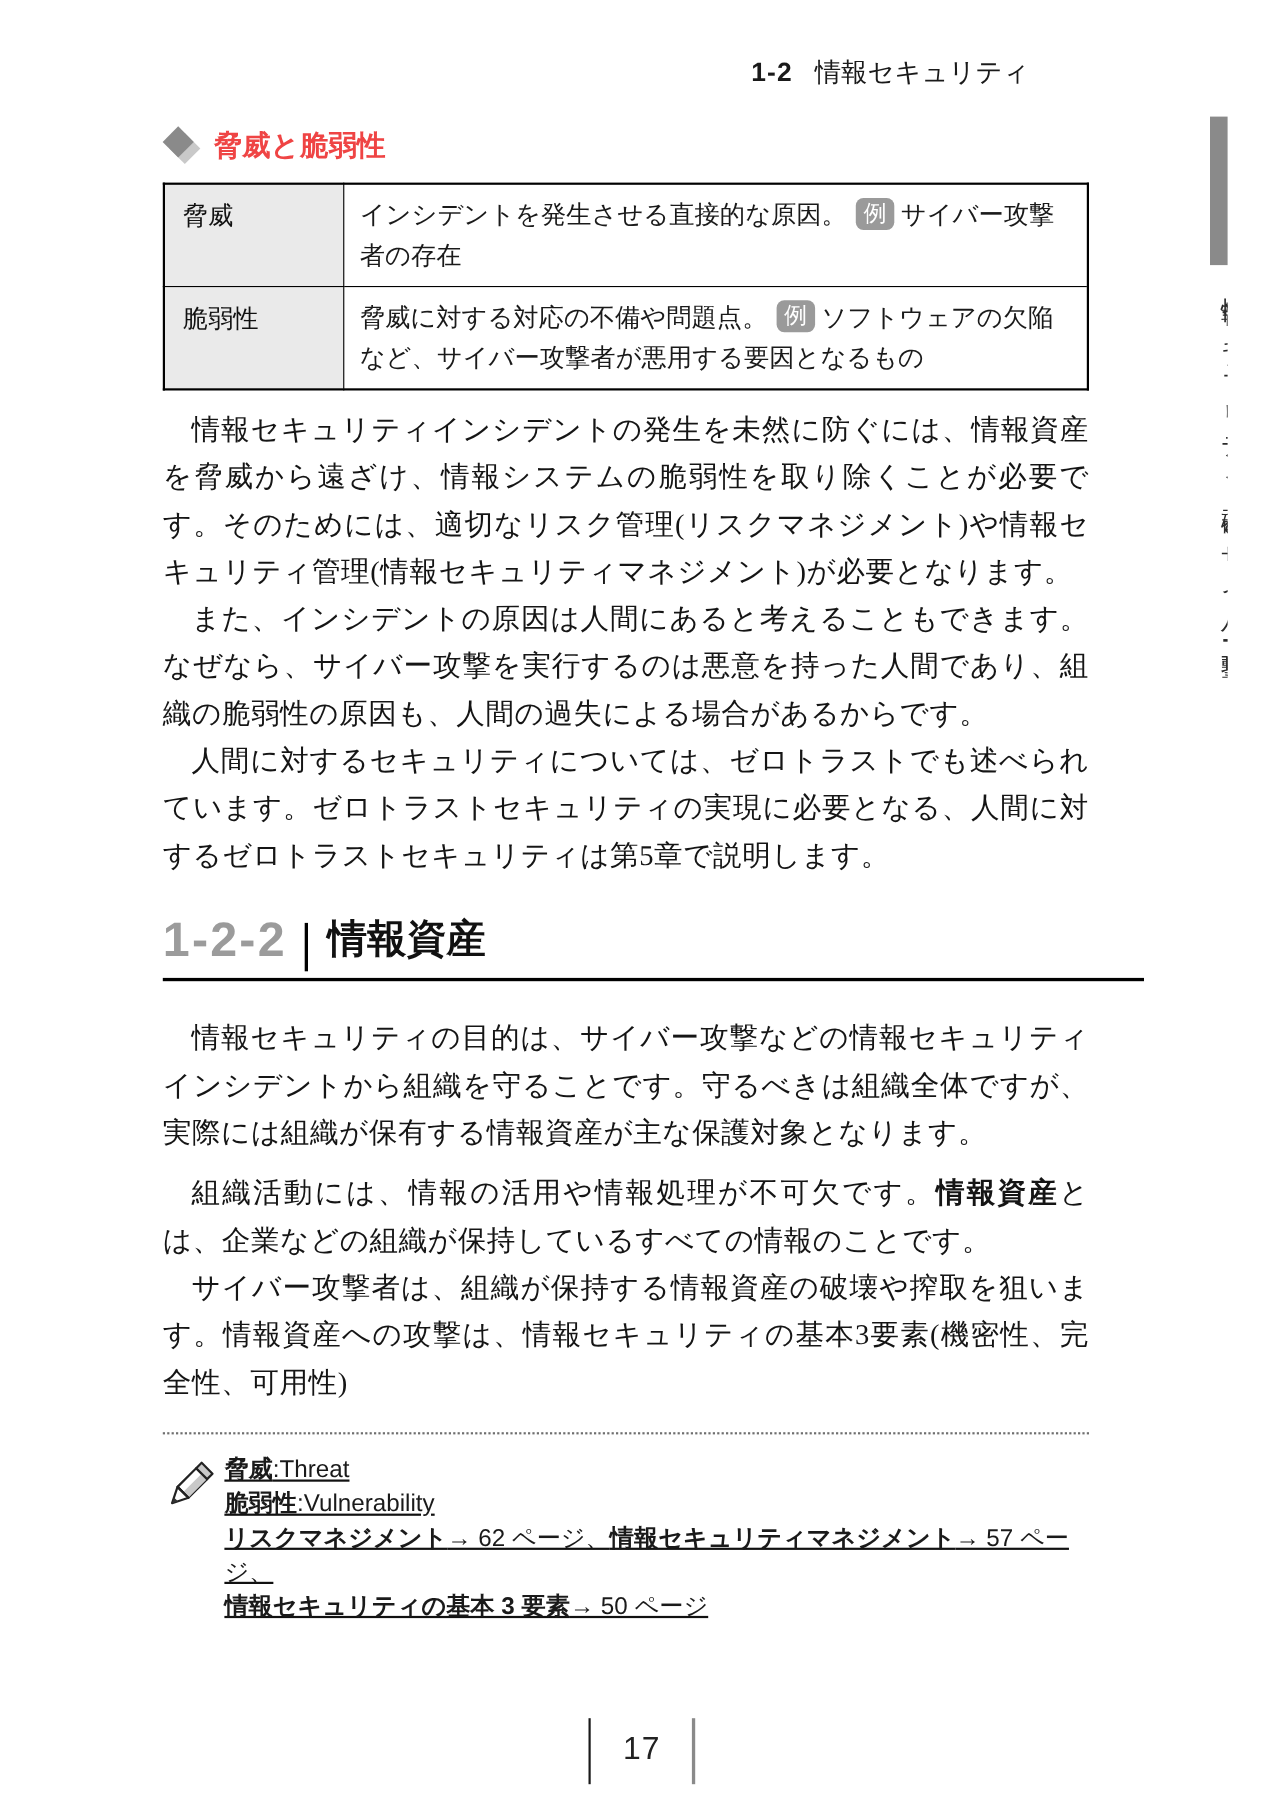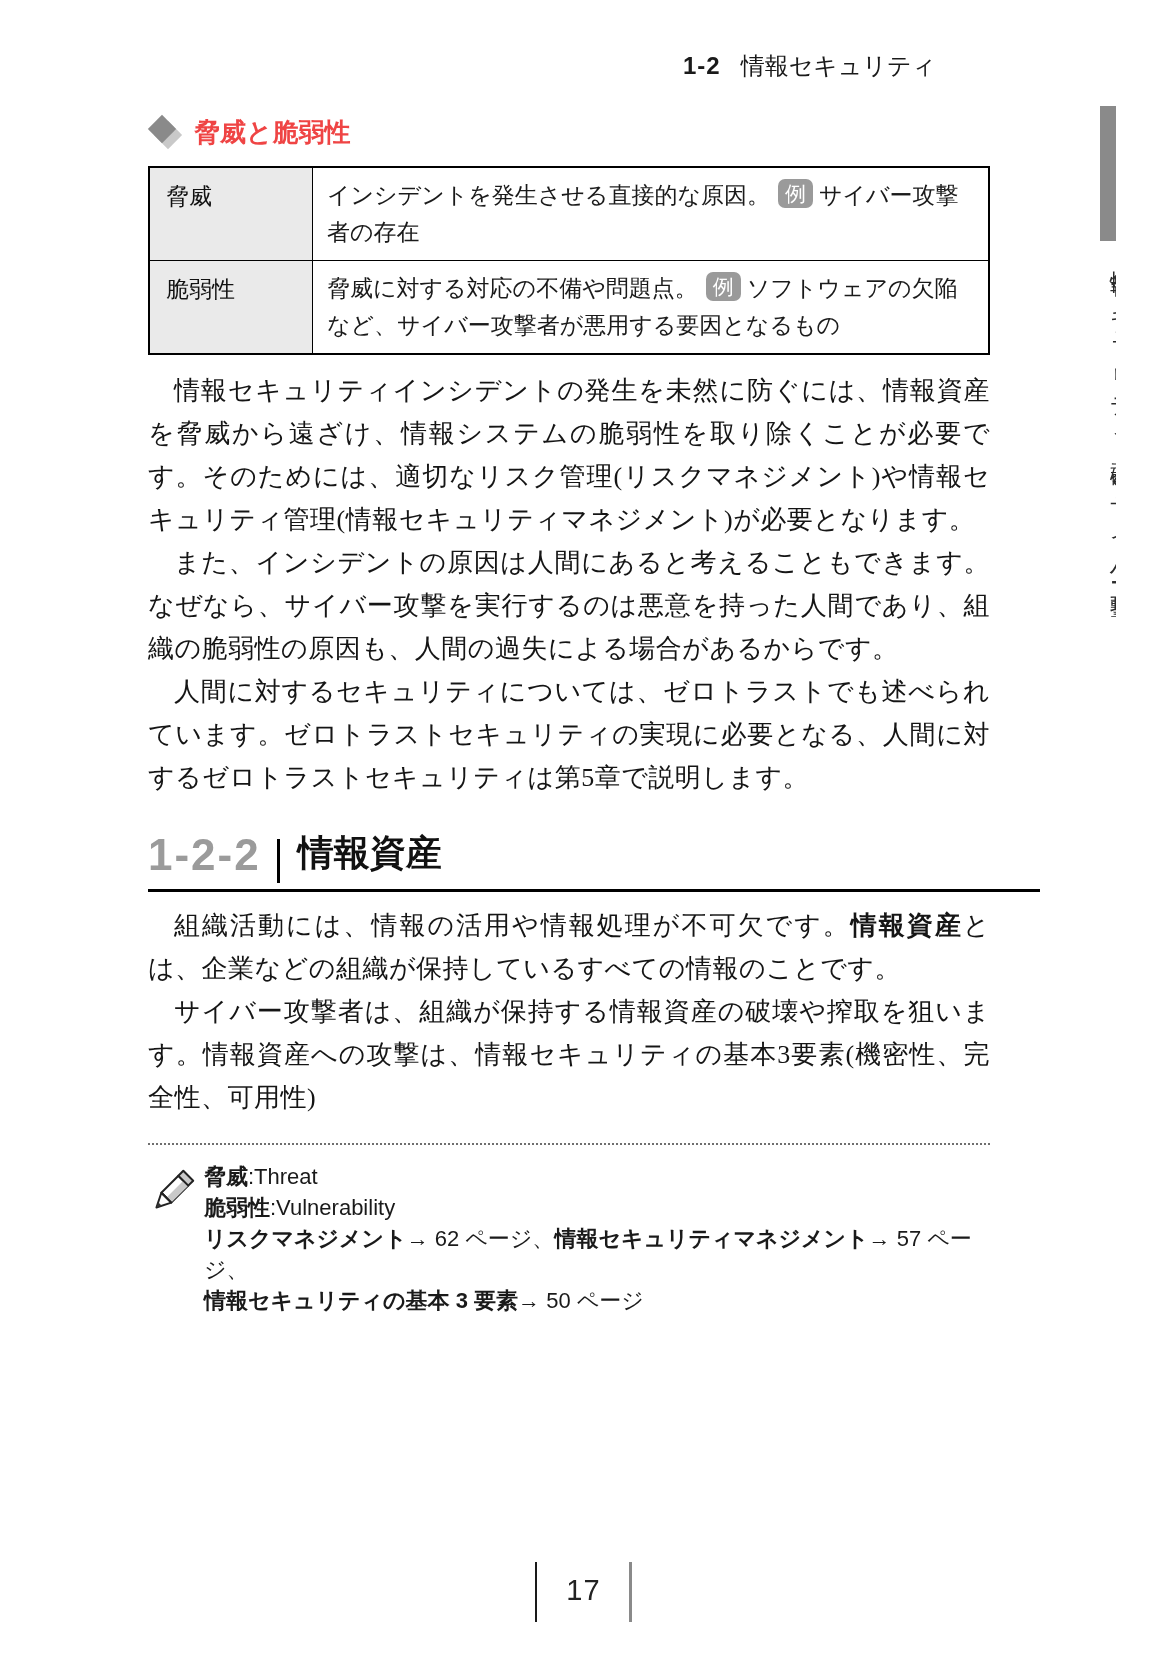--- a/index.html
+++ b/index.html
@@ -95,21 +95,21 @@
   .num-heading .h-sep {
     width:3px; height:44px; background:#000; margin:6px 18px 0 16px;
   }
   .num-heading .h-title { font-size:36px; font-weight:bold; color:#111; line-height:1.1; }
 
   
   .dotted-rule {
     margin-top:24px; width:842px; height:0;
     border-top:2px dotted #6f6f6f;
   }
-  .note { margin-top:16px; display:flex; align-items:flex-start; gap:8px; }
+  .note { margin-top:16px; display:flex; align-items:flex-start; gap:8px;text-decoration:underline; }
   .note-icon { flex:0 0 48px; margin-top:2px; }
   .note-lines { font-size:22px; line-height:31px; color:#1a1a1a; }
   .note-lines b { font-weight:bold; }
 
   
   .footer { position:absolute; left:535px; top:1562px; width:97px; height:60px; }
   .footer .bar-l { position:absolute; left:0; top:0; width:2px; height:60px; background:#1a1a1a; }
   .footer .bar-r { position:absolute; right:0; top:0; width:3px; height:60px; background:#8a8a8a; }
   .footer .page-num {
     position:absolute; left:0; right:0; top:12px; text-align:center;
@@ -157,20 +157,21 @@
     <p class="body-p p2">情報セキュリティインシデントの発生を未然に防ぐには、情報資産を脅威から遠ざけ、情報システムの脆弱性を取り除くことが必要です。そのためには、適切なリスク管理(リスクマネジメント)や情報セキュリティ管理(情報セキュリティマネジメント)が必要となります。</p>
     <p class="body-p">また、インシデントの原因は人間にあると考えることもできます。なぜなら、サイバー攻撃を実行するのは悪意を持った人間であり、組織の脆弱性の原因も、人間の過失による場合があるからです。</p>
     <p class="body-p">人間に対するセキュリティについては、ゼロトラストでも述べられています。ゼロトラストセキュリティの実現に必要となる、人間に対するゼロトラストセキュリティは第5章で説明します。</p>
 
     <div class="num-heading">
       <span class="h-num">1-2-2</span>
       <span class="h-sep"></span>
       <span class="h-title">情報資産</span>
     </div>
 
+    <p class="body-p p5">情報セキュリティの目的は、サイバー攻撃などの情報セキュリティインシデントから組織を守ることです。守るべきは組織全体ですが、実際には組織が保有する情報資産が主な保護対象となります。</p>
 
 
     <p class="body-p p6"><span>組織活動には、情報の活用や情報処理が不可欠です。</span><span class="em-g">情報資産</span><span>とは、企業などの組織が保持しているすべての情報のことです。</span></p>
     <p class="body-p">サイバー攻撃者は、組織が保持する情報資産の破壊や搾取を狙います。情報資産への攻撃は、情報セキュリティの基本3要素(機密性、完全性、可用性)</p>
 
     <div class="dotted-rule"></div>
     <div class="note">
       <svg class="note-icon" width="48" height="58" viewBox="0 0 48 58">
         <g transform="rotate(-45 24 29)" stroke="#222" stroke-width="2" stroke-linejoin="round">
           <rect x="16" y="22" width="24" height="14" fill="#ffffff"></rect>

